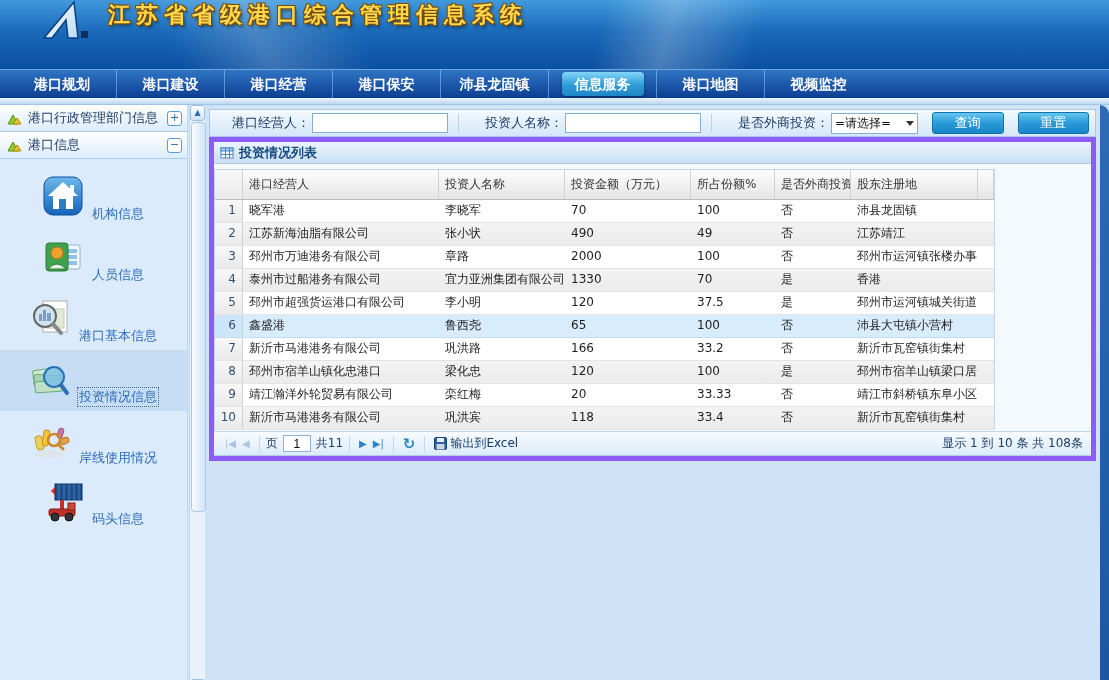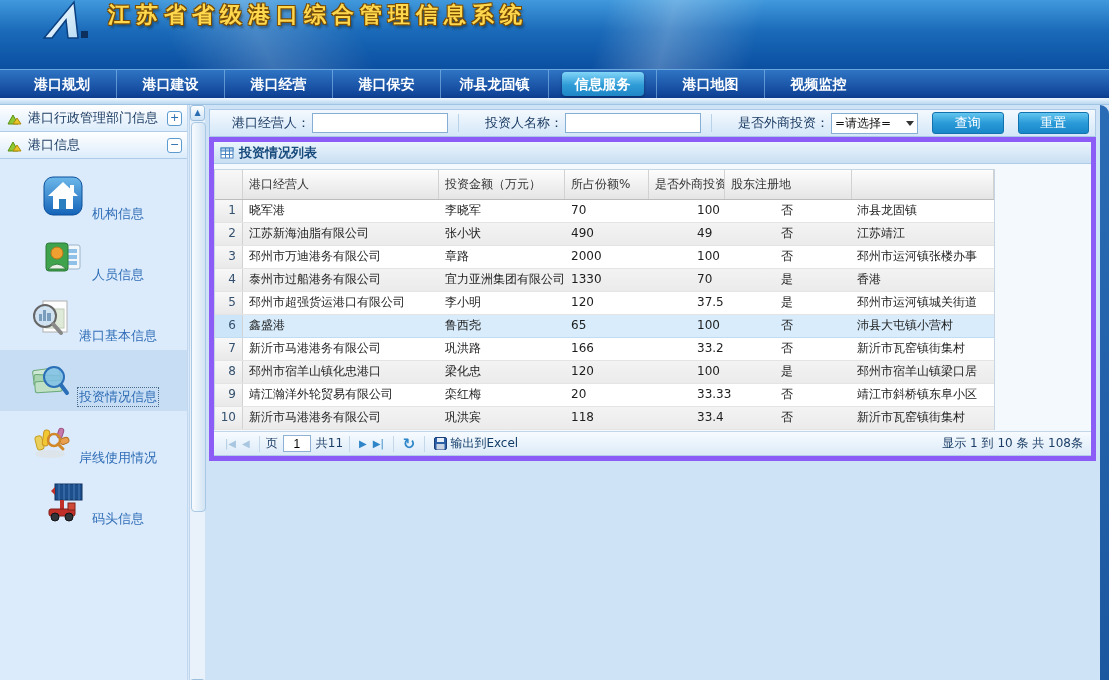--- a/index.html
+++ b/index.html
@@ -261,20 +261,21 @@
             <path d="M5.5,2 v10 M9.5,2 v10 M1,8.5 h12" stroke="#4a85c0" stroke-width="1"></path>
           </svg>
           <span>投资情况列表</span>
         </div>
 
         <div class="panel-body">
           <div class="grid">
             <div class="g-header">
               <div class="cell c-num"></div>
               <div class="cell c-op">港口经营人</div>
+              <div class="cell c-inv">投资人名称</div>
               <div class="cell c-amt">投资金额（万元）</div>
               <div class="cell c-share">所占份额%</div>
               <div class="cell c-for">是否外商投资</div>
               <div class="cell c-loc">股东注册地</div>
               <div class="cell c-end"></div>
             </div>
 
             <div class="row">
               <div class="cell c-num">1</div>
               <div class="cell c-op">晓军港</div>

